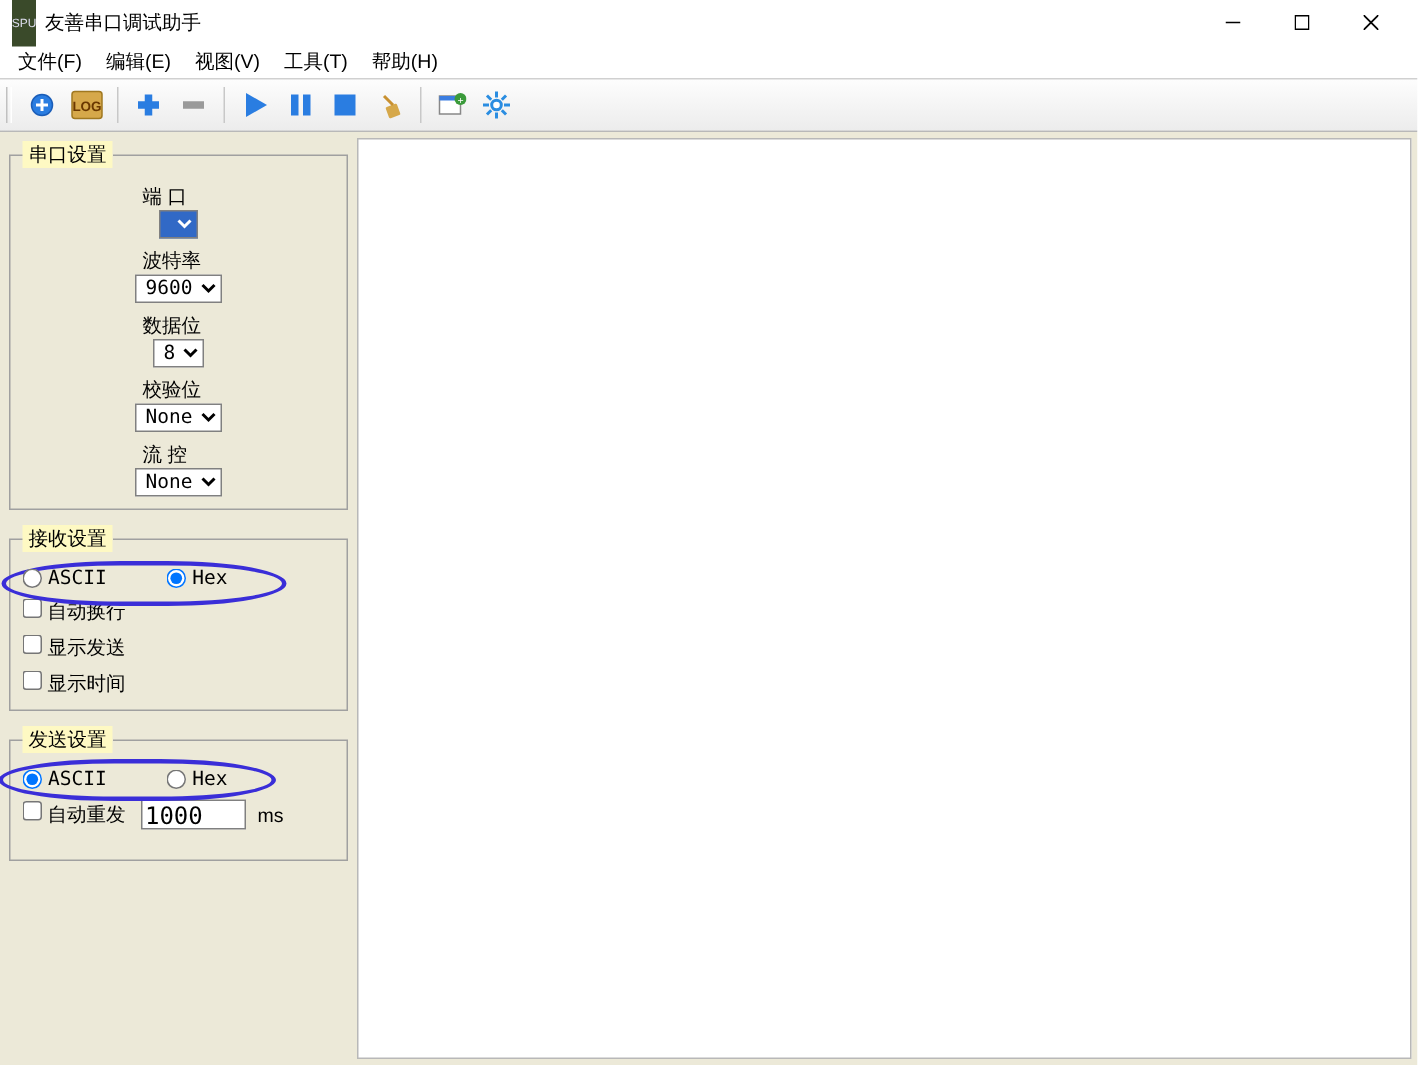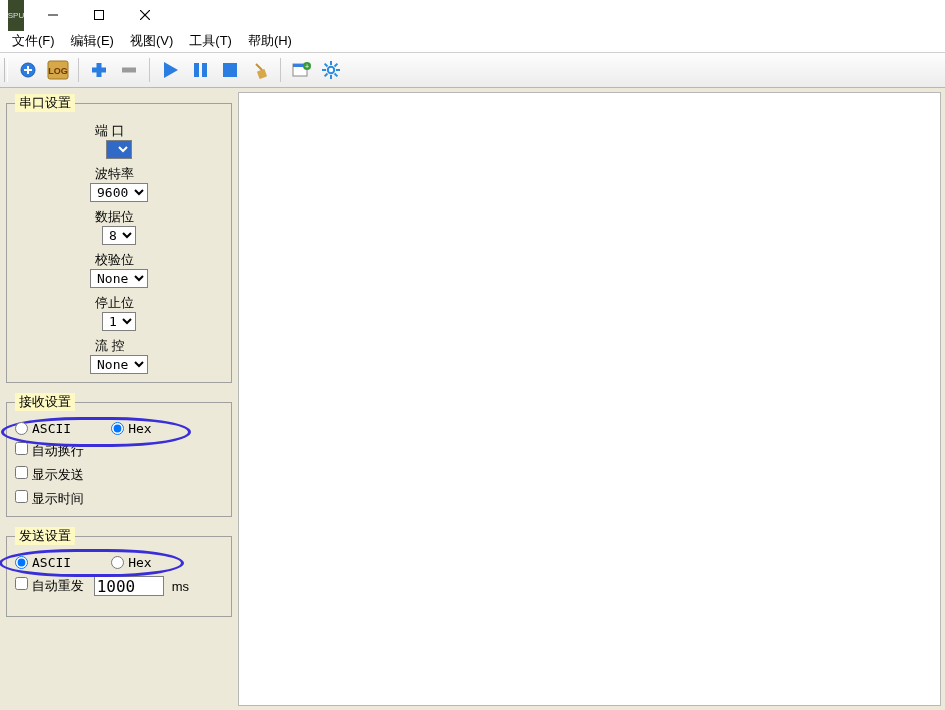--- a/index.html
+++ b/index.html
@@ -147,20 +147,21 @@
       border-radius: 50%;
       pointer-events: none;
       z-index: 1;
     }
   </style>
 </head>
 <body>
 
 <div class="titlebar">
   <div class="app-icon">SPU</div>
+  <div class="title-text">友善串口调试助手</div>
   <div class="win-controls">
     <div class="win-btn">
       <svg width="10" height="10">
           <line x1="0" y1="5" x2="10" y2="5" stroke="#000" stroke-width="1"></line>
         </svg>
     </div>
     <div class="win-btn">
       <svg width="10" height="10">
           <rect x="0.5" y="0.5" width="9" height="9" fill="none" stroke="#000" stroke-width="1"></rect>
         </svg>
@@ -272,24 +273,20 @@
         <select class="dropdown"><option>9600</option></select>
       </div>
       <div class="frow">
         <span class="flabel">数据位</span>
         <select class="dropdown"><option>8</option></select>
       </div>
       <div class="frow">
         <span class="flabel">校验位</span>
         <select class="dropdown"><option>None</option></select>
       </div>
-      <div class="frow">
-        <span class="flabel">停止位</span>
-        <select class="dropdown"><option>1</option></select>
-      </div>
       <div class="frow" style="margin-bottom:0">
         <span class="flabel">流 控</span>
         <select class="dropdown"><option>None</option></select>
       </div>
     </fieldset>
 
     <fieldset style="position:relative">
       <legend>接收设置</legend>
       <div class="annot" style="left:-6px; top:6px; width:190px; height:30px; border-radius:50%/60%;"></div>
       <div class="radio-row">

